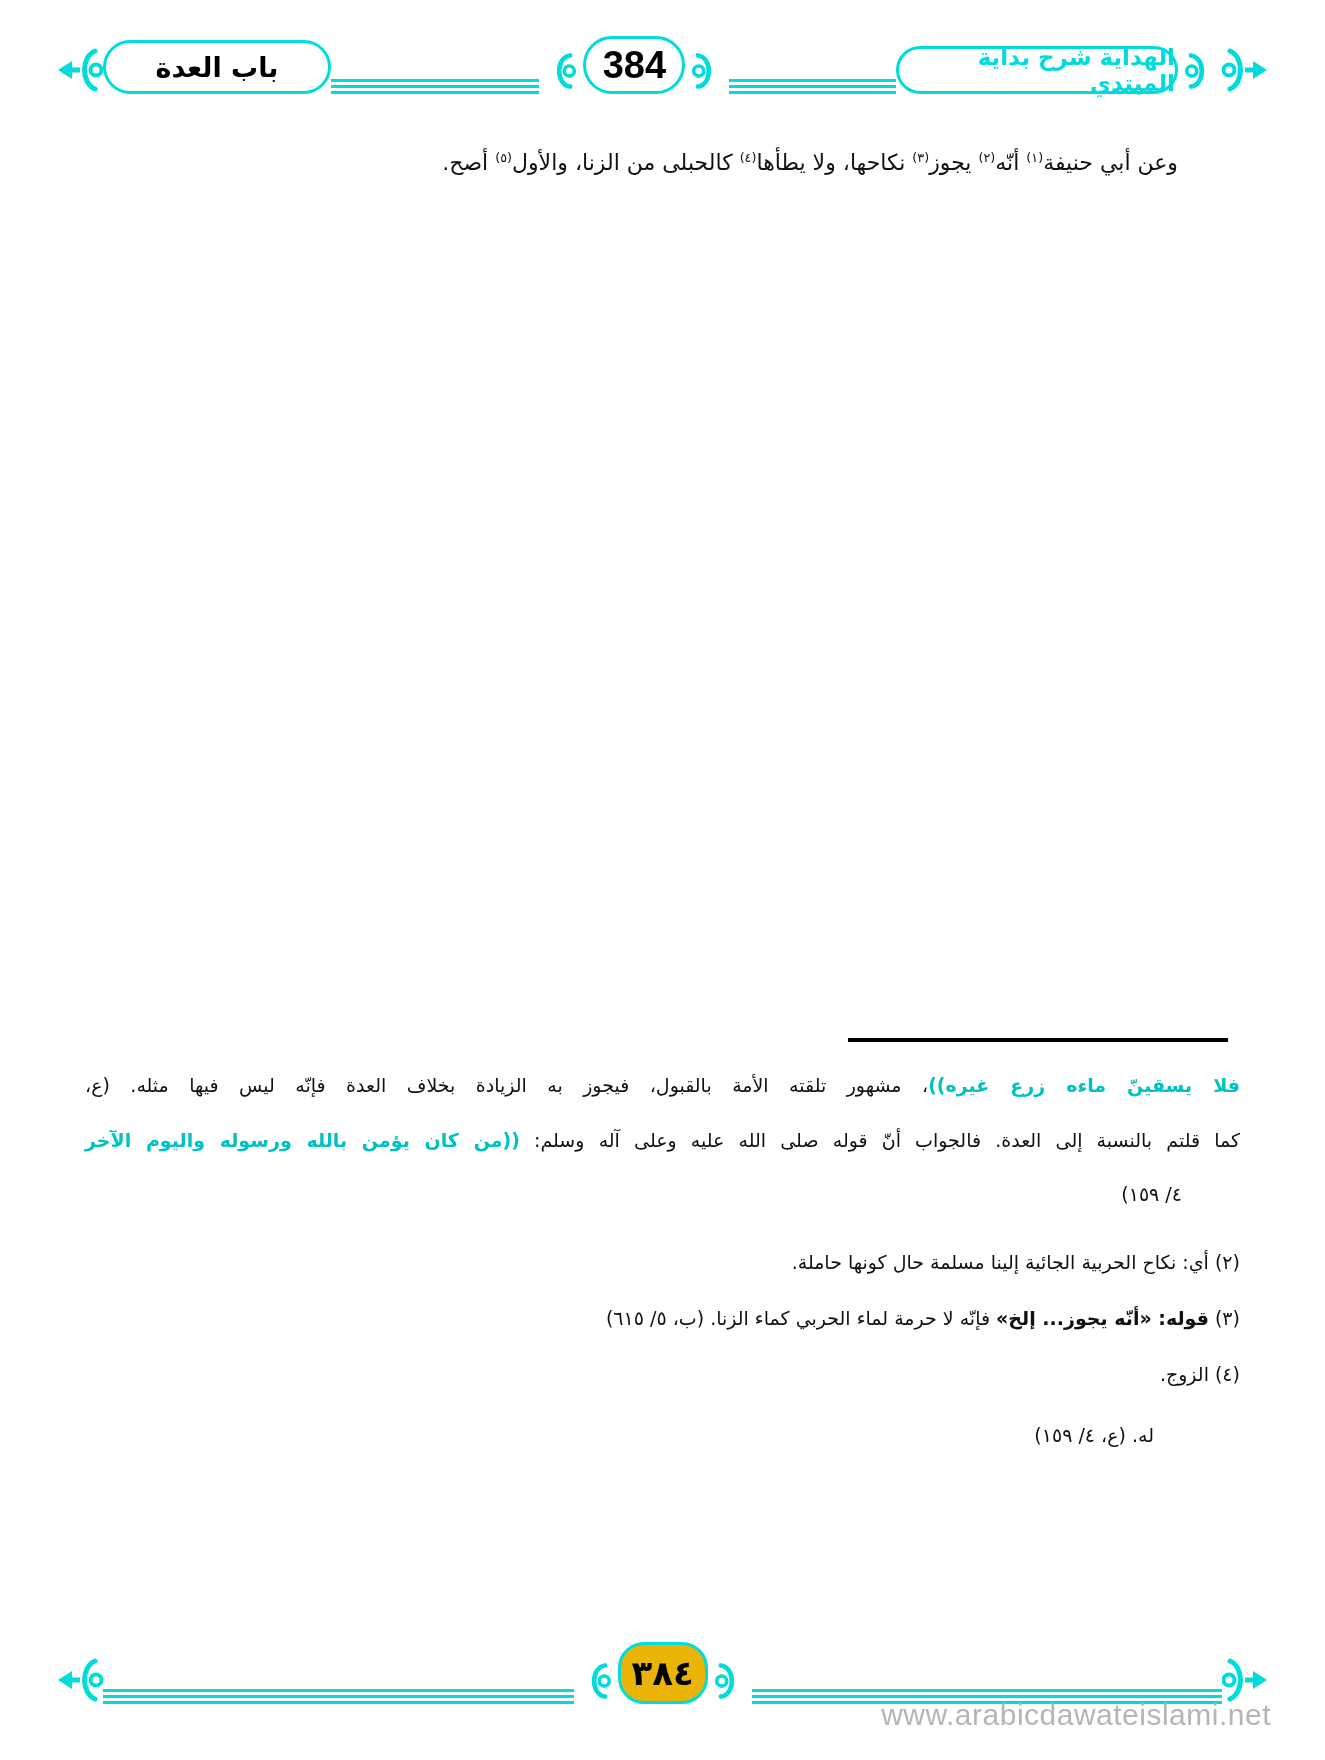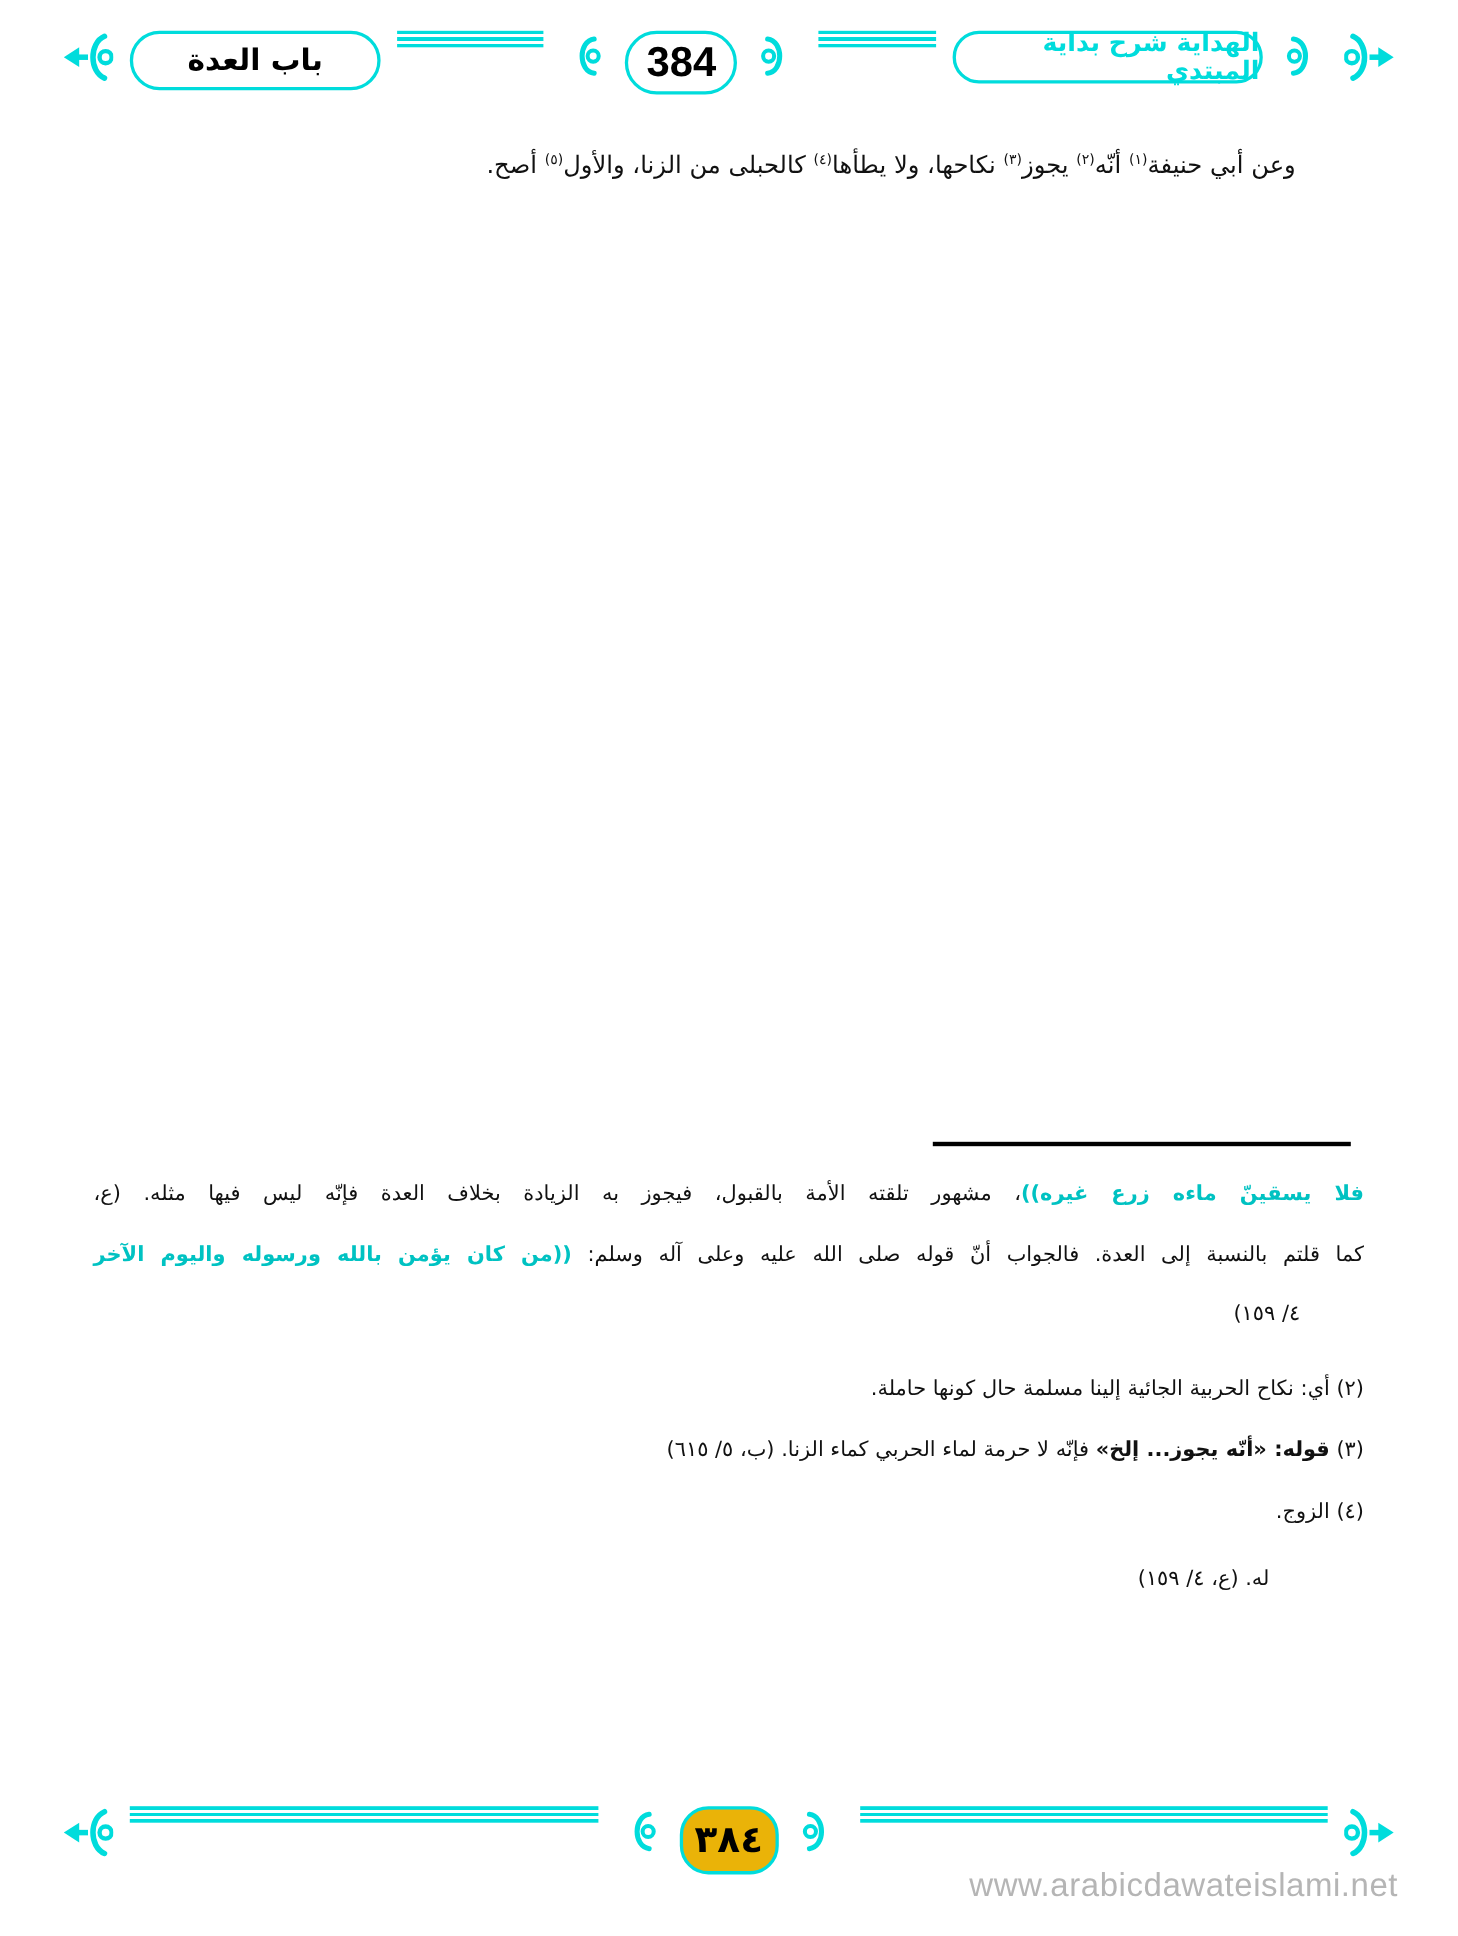--- a/index.html
+++ b/index.html
@@ -2,21 +2,21 @@
 <html lang="ar" style="--accent: #00dcdc; --accent_text: #00c2c2; --text: #111111; --separator: #000000; --watermark: #b5b5b5;"><head>
 <meta charset="utf-8">
 <style>
   html,body{margin:0;padding:0;background:#ffffff;}
   .page{
     position:relative;width:1325px;height:1760px;overflow:hidden;
     background:#fff;color:var(--text,#111);
     font-family:"DejaVu Sans",sans-serif;
   }
   
-  .band{position:absolute;left:55px;right:55px;display:flex;align-items:flex-start;color:var(--accent,#00dcdc);gap:15px;}
+  .band{position:absolute;left:55px;right:55px;display:flex;align-items:flex-end;color:var(--accent,#00dcdc);}
   .hdr{top:28px;height:66px;}
   .ftr{top:1642px;height:62px;}
   .orn{flex:0 0 auto;display:block;}
   .flip{transform:scaleX(-1);}
   .rule3{
     flex:1 1 auto;height:15px;
     background:linear-gradient(to bottom,
       var(--accent,#00dcdc) 0 3px,#fff 3px 6px,
       var(--accent,#00dcdc) 6px 9px,#fff 9px 12px,
       var(--accent,#00dcdc) 12px 15px);
@@ -31,21 +31,21 @@
   .pill-num{width:102px;height:58px;color:#000;font-weight:bold;font-size:38px;
     font-family:"Liberation Sans","DejaVu Sans",sans-serif;}
   .pill-title{width:282px;height:48px;color:var(--accent,#00dcdc);font-weight:bold;font-size:23px;direction:rtl;}
   .badge{
     flex:0 0 auto;display:flex;align-items:center;justify-content:center;
     width:90px;height:62px;background:#eab308;border:3px solid var(--accent,#00dcdc);
     border-radius:26px;box-sizing:border-box;color:#000;font-weight:bold;font-size:34px;direction:rtl;
   }
   
   .body-text{
-    position:absolute;top:130px;right:85px;left:85px;
+    position:absolute;top:142px;right:85px;left:85px;
     direction:rtl;text-align:right;text-indent:62px;
     font-size:22px;line-height:1.95;color:var(--text,#111);
   }
   .seg-sup{font-size:58%;vertical-align:super;letter-spacing:0;}
   .seg-bold{font-weight:bold;}
   .seg-accent{color:var(--accent_text,#00c0c0);font-weight:bold;}
   
   .footnotes{
     position:absolute;top:1038px;right:85px;left:85px;
     direction:rtl;color:var(--text,#111);font-size:19px;

